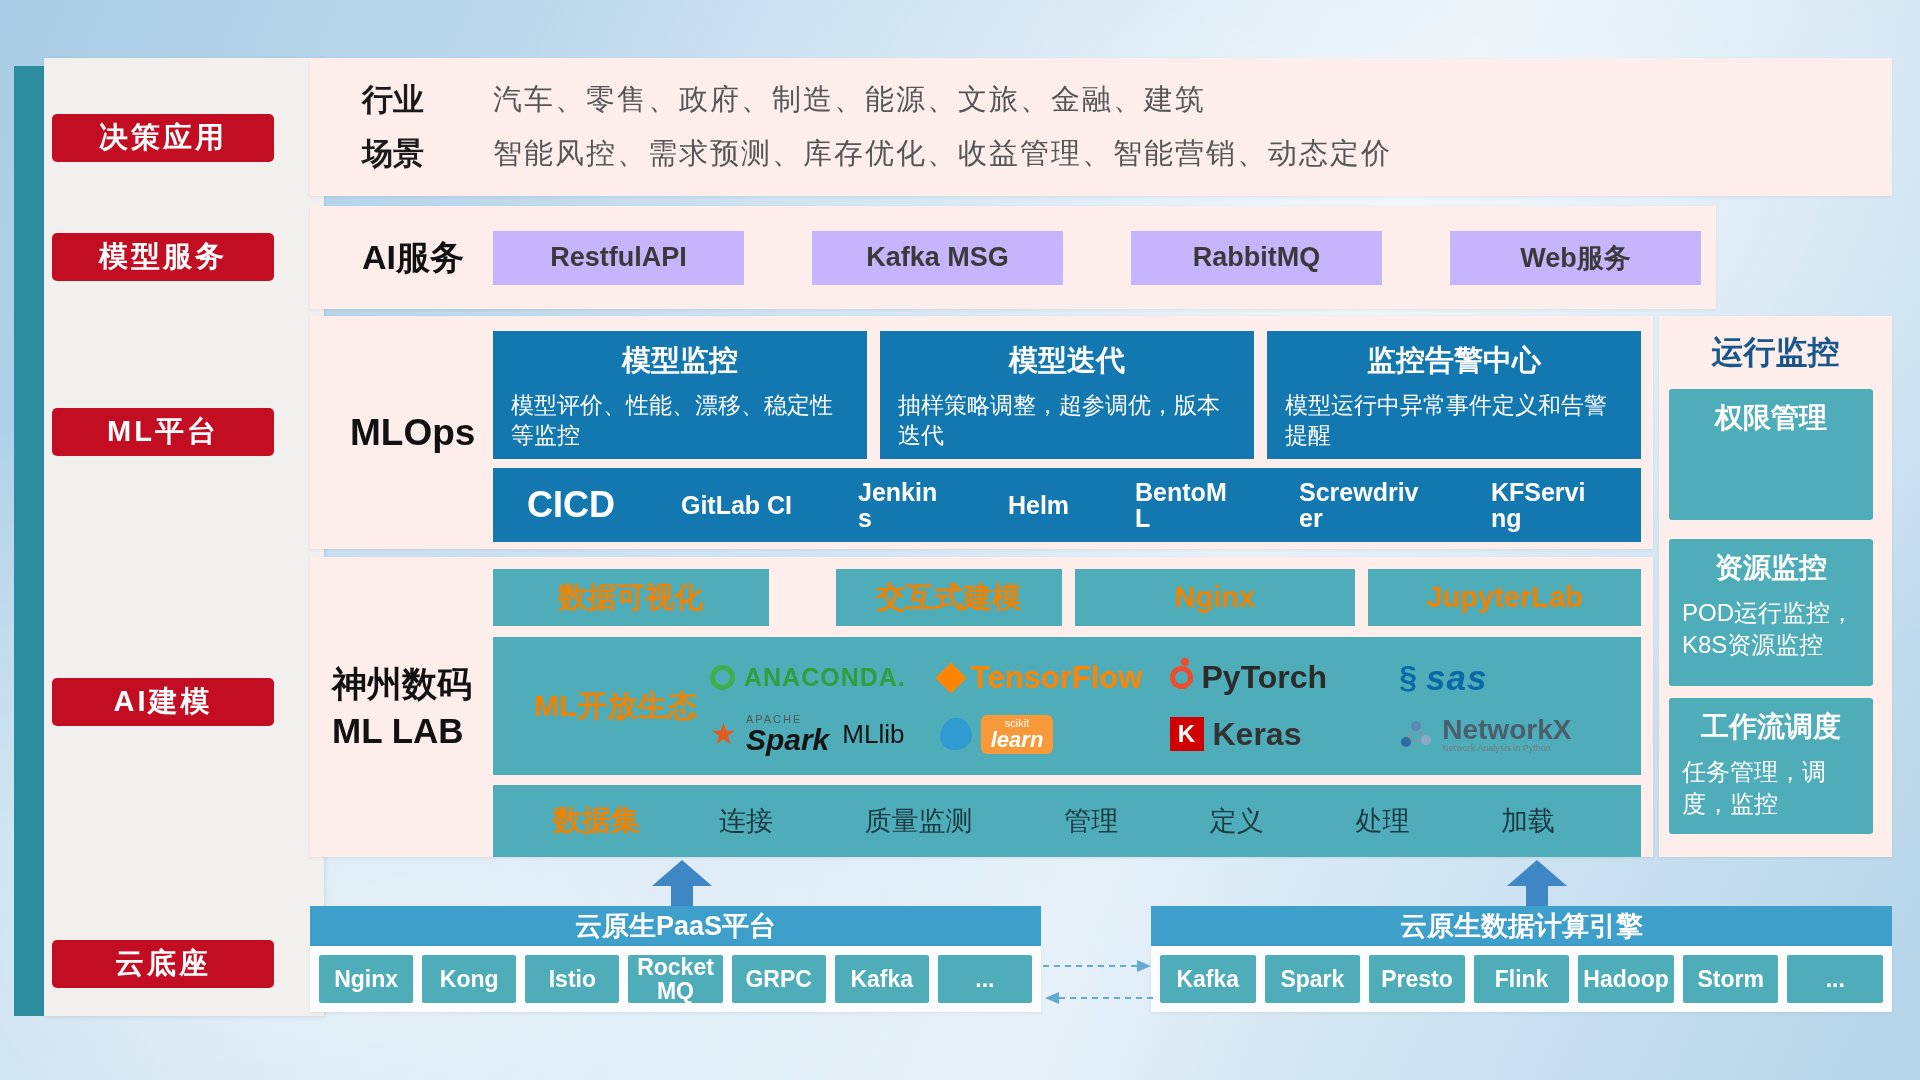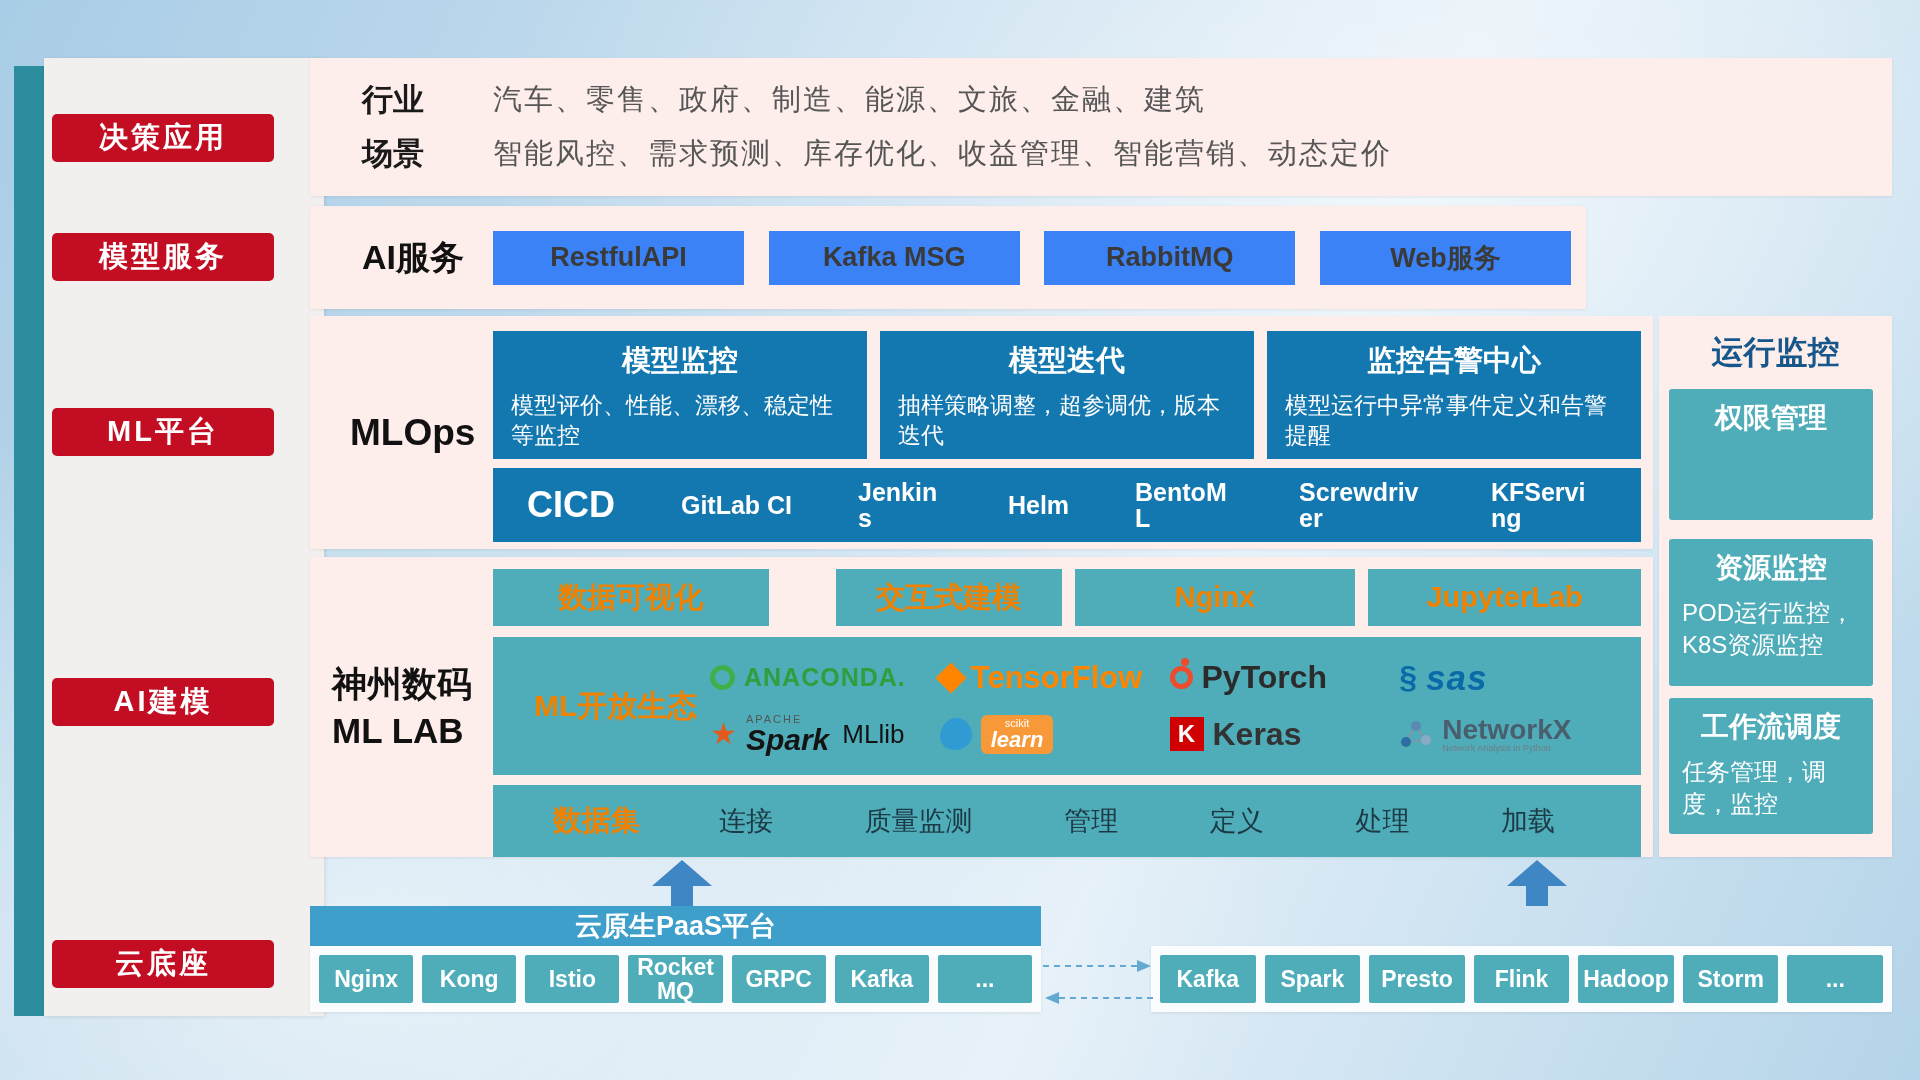--- a/index.html
+++ b/index.html
@@ -27,24 +27,24 @@
 
   .panel { position:absolute; background:#fdeeeb; box-shadow:0 1px 3px rgba(0,0,0,0.07); }
 
   
   .row-industry { left:310px; top:58px; width:1582px; height:138px; display:flex; flex-direction:column; justify-content:space-evenly; padding:8px 0; }
   .ind-row { display:flex; align-items:center; }
   .ind-label { width:183px; padding-left:52px; font-size:31px; font-weight:bold; color:#1a1a1a; }
   .ind-text { font-size:29px; color:#565656; letter-spacing:2px; }
 
   
-  .row-ai { left:310px; top:206px; width:1276px; height:103px; display:flex; align-items:center; }
+  .row-ai { left:310px; top:206px; width:1406px; height:103px; display:flex; align-items:center; }
   .ai-label { width:183px; padding-left:52px; font-size:34px; font-weight:bold; color:#111; }
   .ai-buttons { flex:1; display:flex; justify-content:space-between; padding-right:15px; }
-  .gray-btn { width:251px; height:54px; background:#3b82f6; color:#3a3a3a; font-weight:bold; font-size:27px; display:flex; align-items:center; justify-content:center; }
+  .gray-btn { width:251px; height:54px; background:#c4b5fd; color:#3a3a3a; font-weight:bold; font-size:27px; display:flex; align-items:center; justify-content:center; }
 
   
   .mlops-panel { left:310px; top:316px; width:1343px; height:233px; }
   .mlops-label { position:absolute; left:40px; top:50%; transform:translateY(-50%); font-size:37px; font-weight:bold; color:#111; }
   .mlops-cards { position:absolute; left:183px; top:15px; width:1148px; height:128px; display:flex; gap:13px; }
   .ml-card { flex:1; background:#1478b0; color:#fff; padding:10px 18px 8px; }
   .ml-card h3 { font-size:29px; text-align:center; margin-bottom:9px; font-weight:bold; }
   .ml-card p { font-size:23px; line-height:1.32; }
   .cicd-bar { position:absolute; left:183px; top:152px; width:1148px; height:74px; background:#1478b0; color:#fff;
     display:flex; align-items:center; justify-content:space-between; padding:0 48px 0 34px; }
@@ -274,20 +274,21 @@
   <div class="up-arrow ua0">
     <div class="tri"></div>
     <div class="stem"></div>
   </div>
   <div class="up-arrow ua1">
     <div class="tri"></div>
     <div class="stem"></div>
   </div>
 
   <div class="cloud-bar paas-bar">云原生PaaS平台</div>
+  <div class="cloud-bar engine-bar">云原生数据计算引擎</div>
 
   <div class="chip-strip paas-strip">
     <div class="chip">Nginx</div>
     <div class="chip">Kong</div>
     <div class="chip">Istio</div>
     <div class="chip">RocketMQ</div>
     <div class="chip">GRPC</div>
     <div class="chip">Kafka</div>
     <div class="chip">...</div>
   </div>

